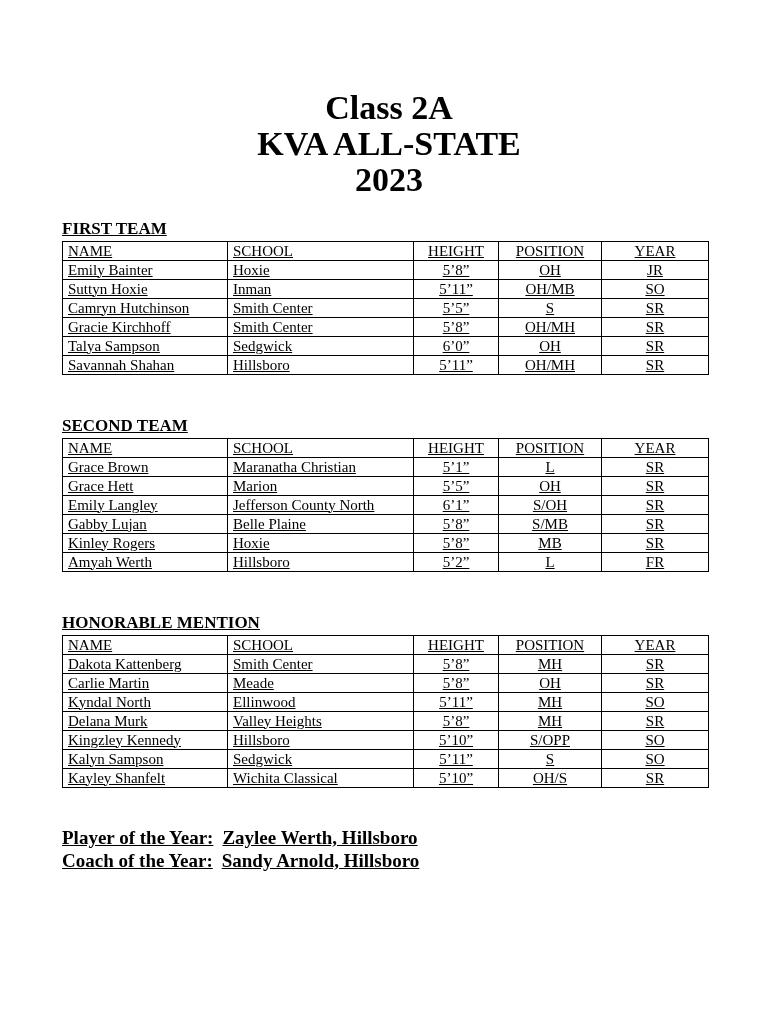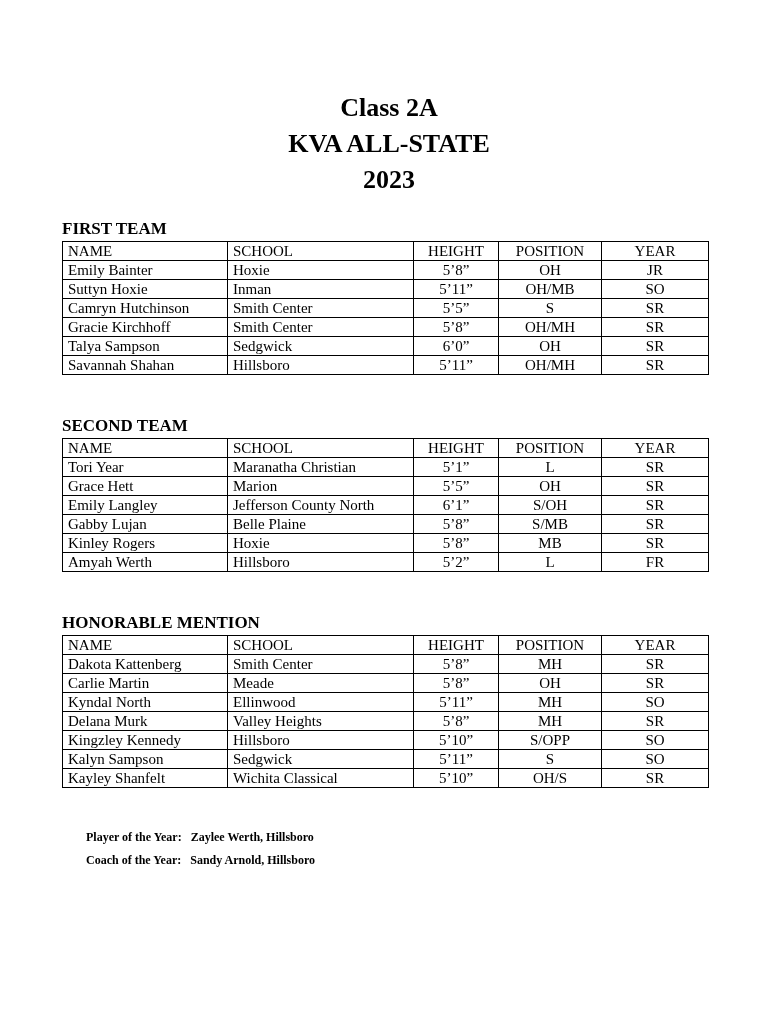--- a/index.html
+++ b/index.html
@@ -13,26 +13,27 @@
     height: 1009px;
     background: #ffffff;
     color: #000000;
     font-family: "Liberation Serif", serif;
     overflow: hidden;
   }
   .title-block {
     padding-top: 90px;
     text-align: center;
     font-weight: bold;
-    font-size: 26px;
+    font-size: 34px;
     line-height: 36px;
   }
   .content {
     margin-left: 62px;
     width: 646px;
+    text-decoration: underline;
   }
   .team-section.first { margin-top: 22px; }
   .team-section.later { margin-top: 42px; }
   .section-heading {
     font-weight: bold;
     font-size: 17px;
     line-height: 18px;
     margin-bottom: 3px;
   }
   table.roster-table {
@@ -54,23 +55,22 @@
   .cell-left { text-align: left; padding-left: 5px !important; margin-left: 16px; }
   .cell-center { text-align: center; }
   col.col-name { width: 165px; }
   col.col-school { width: 186px; }
   col.col-height { width: 85px; }
   col.col-position { width: 103px; }
   col.col-year { width: 107px; }
   .footer {
     margin-top: 38px;
     font-weight: bold;
-    font-size: 12px;
+    font-size: 19px;
     line-height: 23px;
-    margin-left: 24px;
   }
   .award-label { margin-right: 9px; }
 </style>
 </head>
 <body>
 
 <div class="page">
 
   <div class="title-block">
     <div>Class 2A</div>
@@ -160,21 +160,21 @@
               <tr>
                 <th class="cell-left">NAME</th>
                 <th class="cell-left">SCHOOL</th>
                 <th class="cell-center">HEIGHT</th>
                 <th class="cell-center">POSITION</th>
                 <th class="cell-center">YEAR</th>
               </tr>
             </thead>
             <tbody>
               <tr>
-                <td class="cell-left">Tori Year</td>
+                <td class="cell-left">Grace Brown</td>
                 <td class="cell-left">Maranatha Christian</td>
                 <td class="cell-center">5’1”</td>
                 <td class="cell-center">L</td>
                 <td class="cell-center">SR</td>
               </tr>
               <tr>
                 <td class="cell-left">Grace Hett</td>
                 <td class="cell-left">Marion</td>
                 <td class="cell-center">5’5”</td>
                 <td class="cell-center">OH</td>

